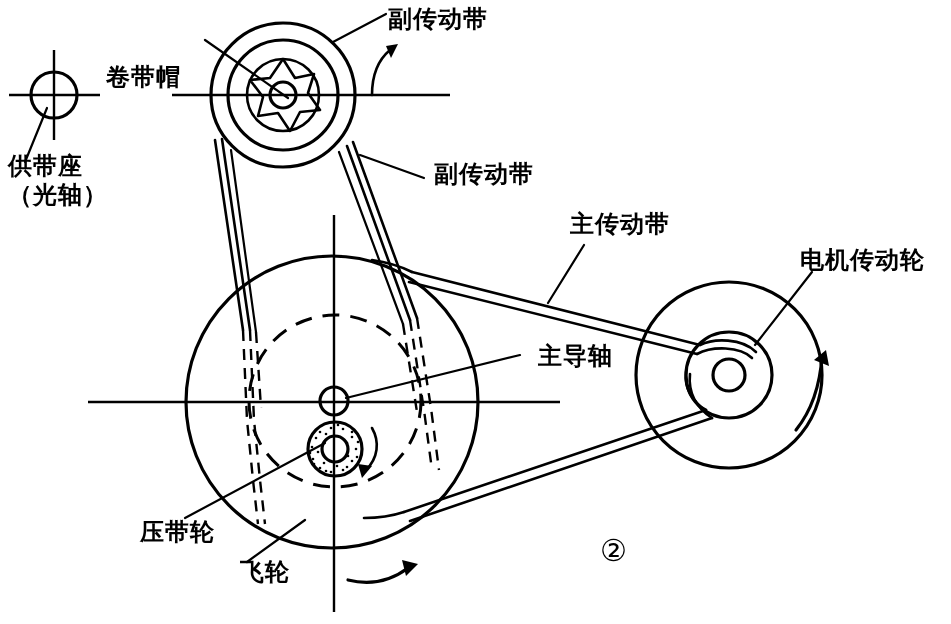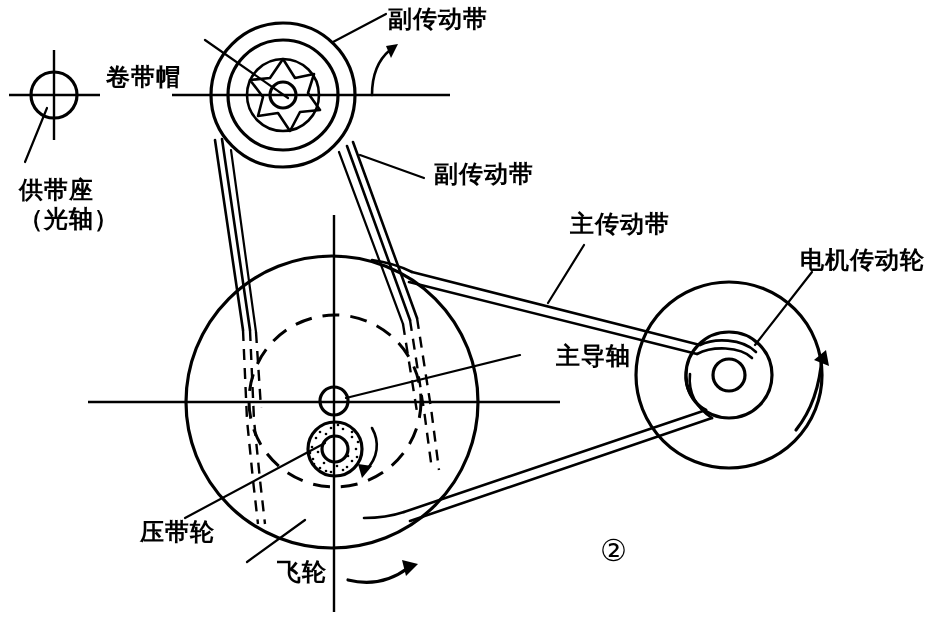--- a/index.html
+++ b/index.html
@@ -215,34 +215,34 @@
       <line class="stroke-thin" x1="424" y1="178" x2="360" y2="155"></line>
       <line class="stroke-thin" x1="584" y1="245" x2="548" y2="303"></line>
       <line class="stroke-thin" x1="812" y1="272" x2="755" y2="345"></line>
       <line class="stroke-thin" x1="520" y1="355" x2="346" y2="398"></line>
       <line class="stroke-thin" x1="185" y1="518" x2="325" y2="443"></line>
       <line class="stroke-thin" x1="247" y1="562" x2="305" y2="520"></line>
     </g>
 
   </svg>
 
-  <div class="label-text" style="left:8px; top:176px;margin-left:11px;">供带座
+  <div class="label-text" style="left:8px; top:152px;">供带座
 （光轴）</div>
 
   <div class="label-text" style="left:106px; top:22px;margin-top:41px;">卷带帽</div>
 
   <div class="label-text" style="left:388px; top:5px;">副传动带</div>
 
   <div class="label-text" style="left:570px; top:210px;">主传动带</div>
 
   <div class="label-text" style="left:434px; top:160px;">副传动带</div>
 
   <div class="label-text" style="left:800px; top:246px;font-family:Liberation Serif, serif;">电机传动轮</div>
 
-  <div class="label-text" style="left:556px; top:342px;">主导轴</div>
+  <div class="label-text" style="left:538px; top:342px;">主导轴</div>
 
   <div class="label-text" style="left:140px; top:518px;font-family:Liberation Serif, serif;">压带轮</div>
 
-  <div class="label-text" style="left:240px; top:558px;margin-left:37px;">飞轮</div>
+  <div class="label-text" style="left:240px; top:558px;">飞轮</div>
 
   <div class="fig-number" style="left:600px; top:536px;">②</div>
 
 </div>
 
 </body></html>

